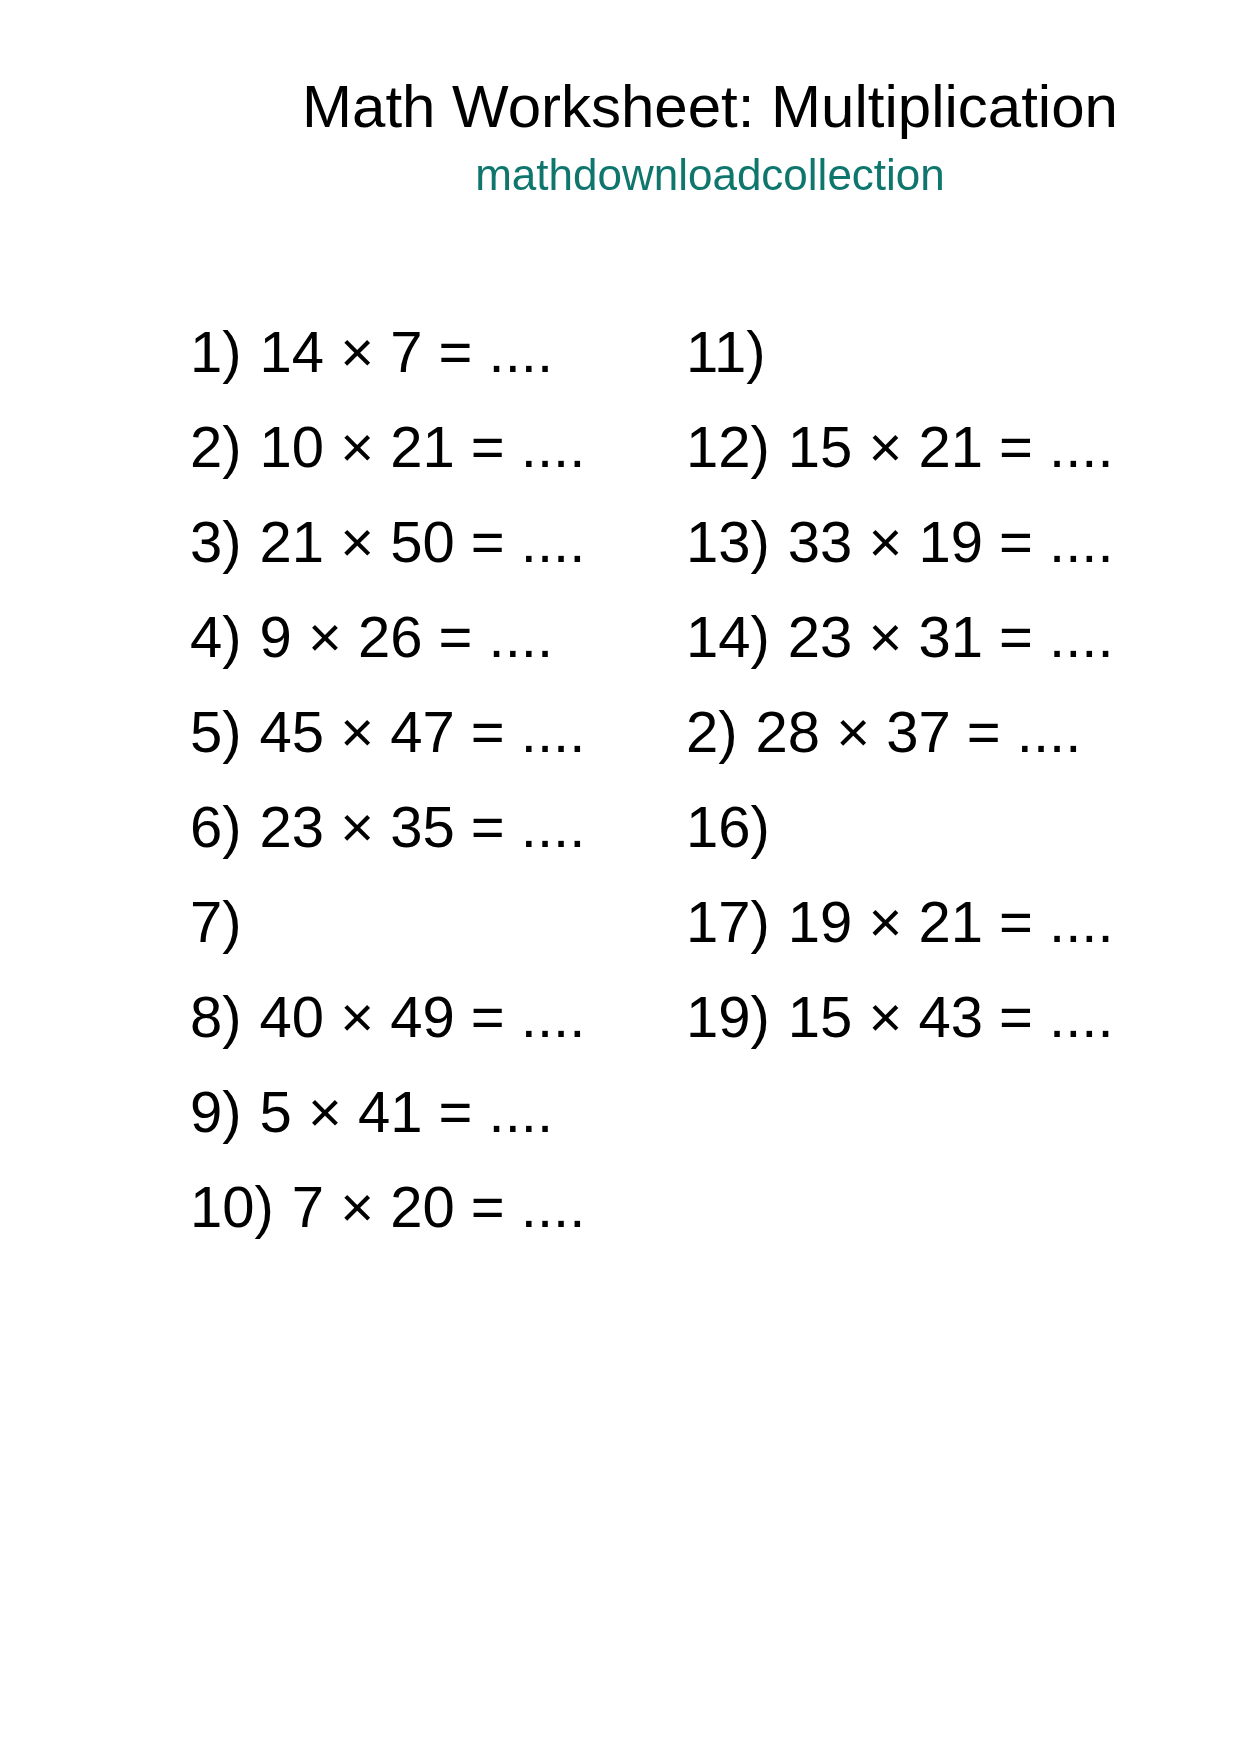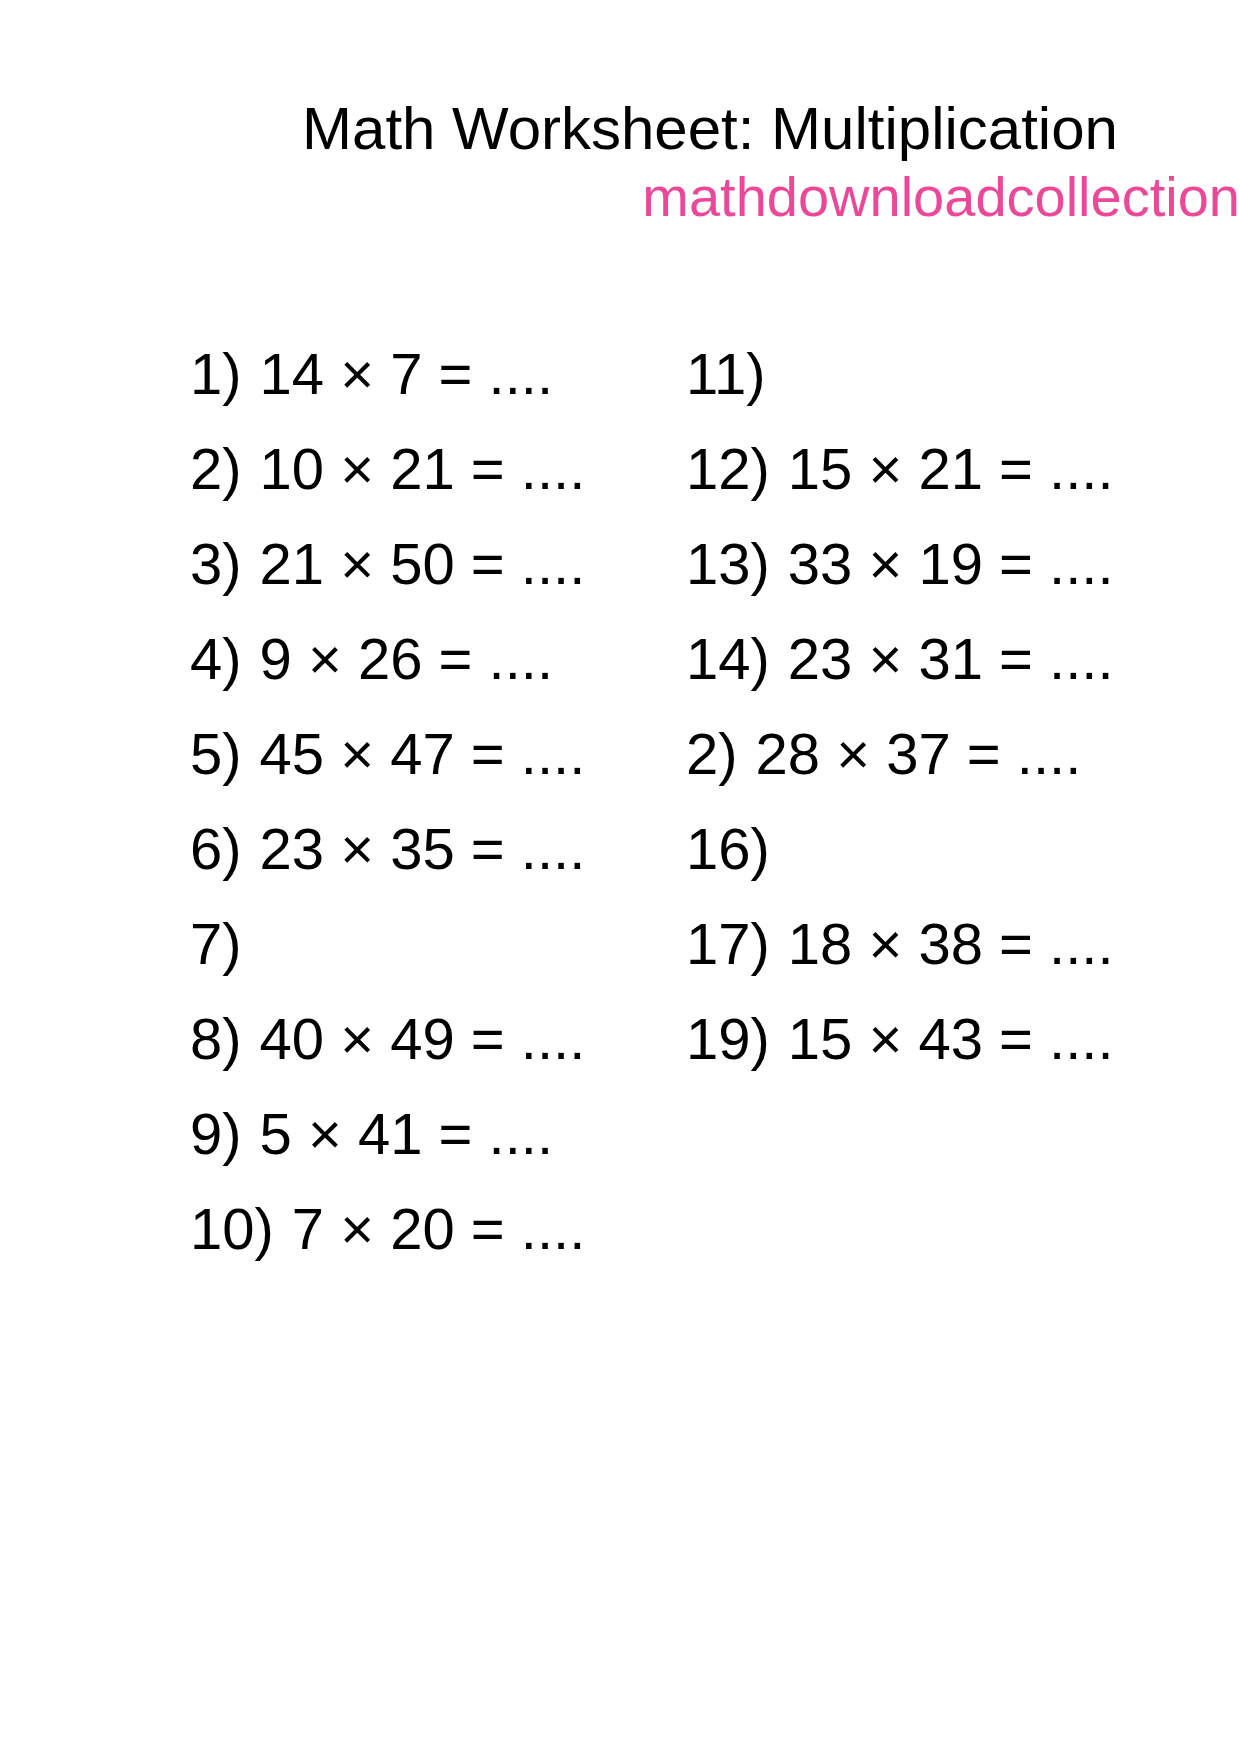--- a/index.html
+++ b/index.html
@@ -15,37 +15,36 @@
     overflow: hidden;
   }
   .page {
     width: 1240px;
     height: 1754px;
     background: #ffffff;
     position: relative;
   }
   .header {
     margin-left: 180px;   
-    padding-top: 94px;
+    padding-top: 72px;
     text-align: center;
   }
   .title {
     font-size: 60px;
     line-height: 70px;
     font-weight: 400;
     color: #000000;
     white-space: nowrap;
   }
   .subtitle {
-    font-size: 56px;
+    font-size: 44px;
     line-height: 50px;
     margin-top: 8px;
-    color: #ec4899;
+    color: #0f766e;
     white-space: nowrap;
-    text-align: right;
   }
   .problems {
     margin-left: 190px;
     margin-top: 104px;
     display: grid;
     grid-template-columns: 496px auto;
     align-items: start;
   }
   .col {
     display: flex;
@@ -135,21 +134,21 @@
       </div>
       <div class="row">
         <span class="num">2)</span>
         <span class="expr">28 × 37 = ....</span>
       </div>
       <div class="row">
         <span class="num">16)</span>
       </div>
       <div class="row">
         <span class="num">17)</span>
-        <span class="expr">18 × 38 = ....</span>
+        <span class="expr">19 × 21 = ....</span>
       </div>
       <div class="row">
         <span class="num">19)</span>
         <span class="expr">15 × 43 = ....</span>
       </div>
     </div>
 
   </div>
 </div>
 

